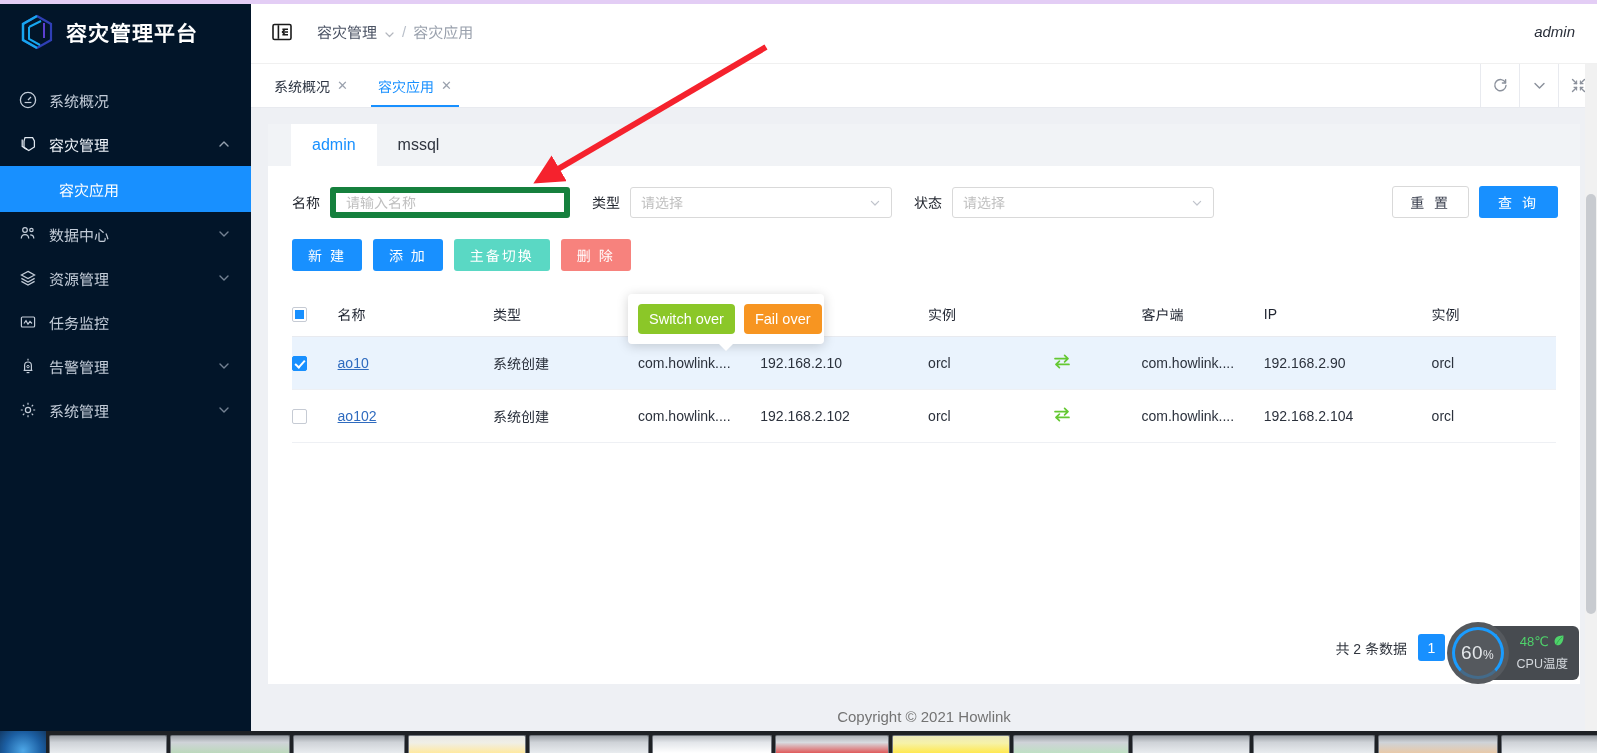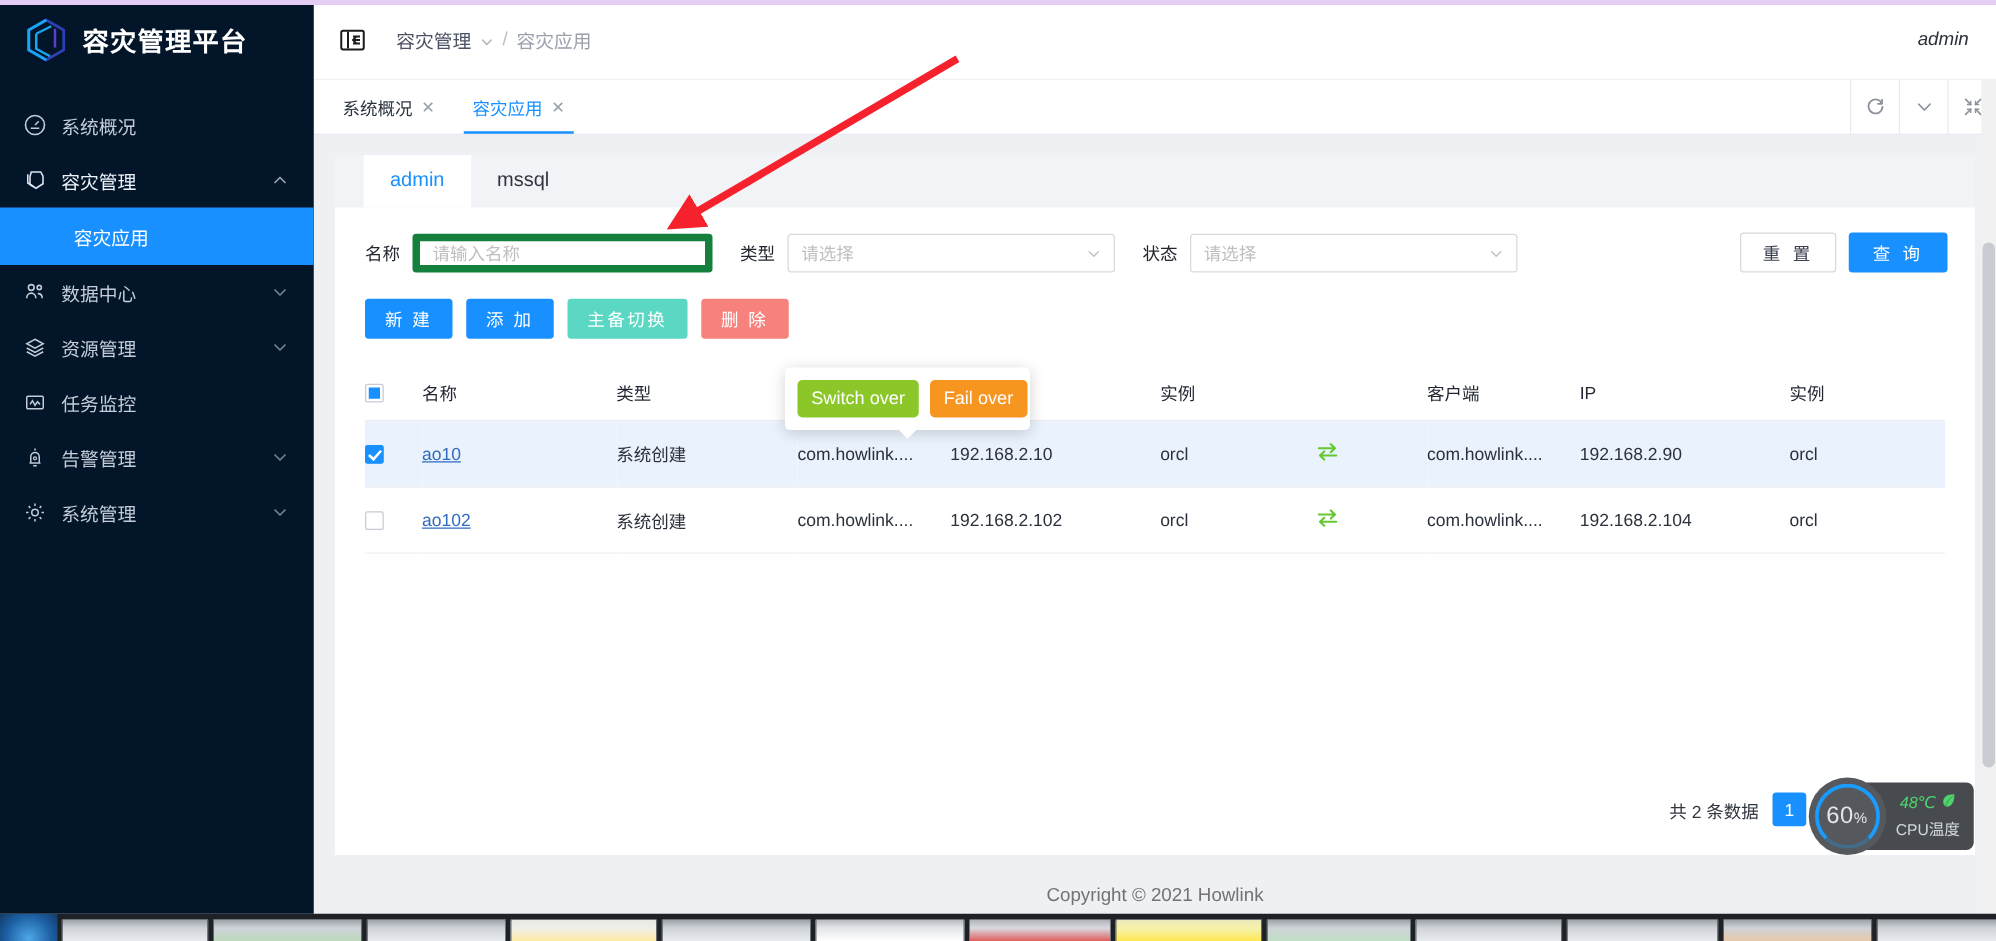--- a/index.html
+++ b/index.html
@@ -489,21 +489,20 @@
     padding: 8px 11px 8px 24px;
     text-align: center;
     z-index: 1;
   }
   .cpu-temp {
     display: flex; align-items: center; justify-content: center;
     gap: 4px;
     color: #4fd36b;
     font-size: 13px;
     line-height: 1.1;
-    font-style: italic;
   }
   .cpu-caption {
     color: #d3d7dc;
     font-size: 12.5px;
     margin-top: 2px;
     white-space: nowrap;
   }
 
   
   .red-arrow {

